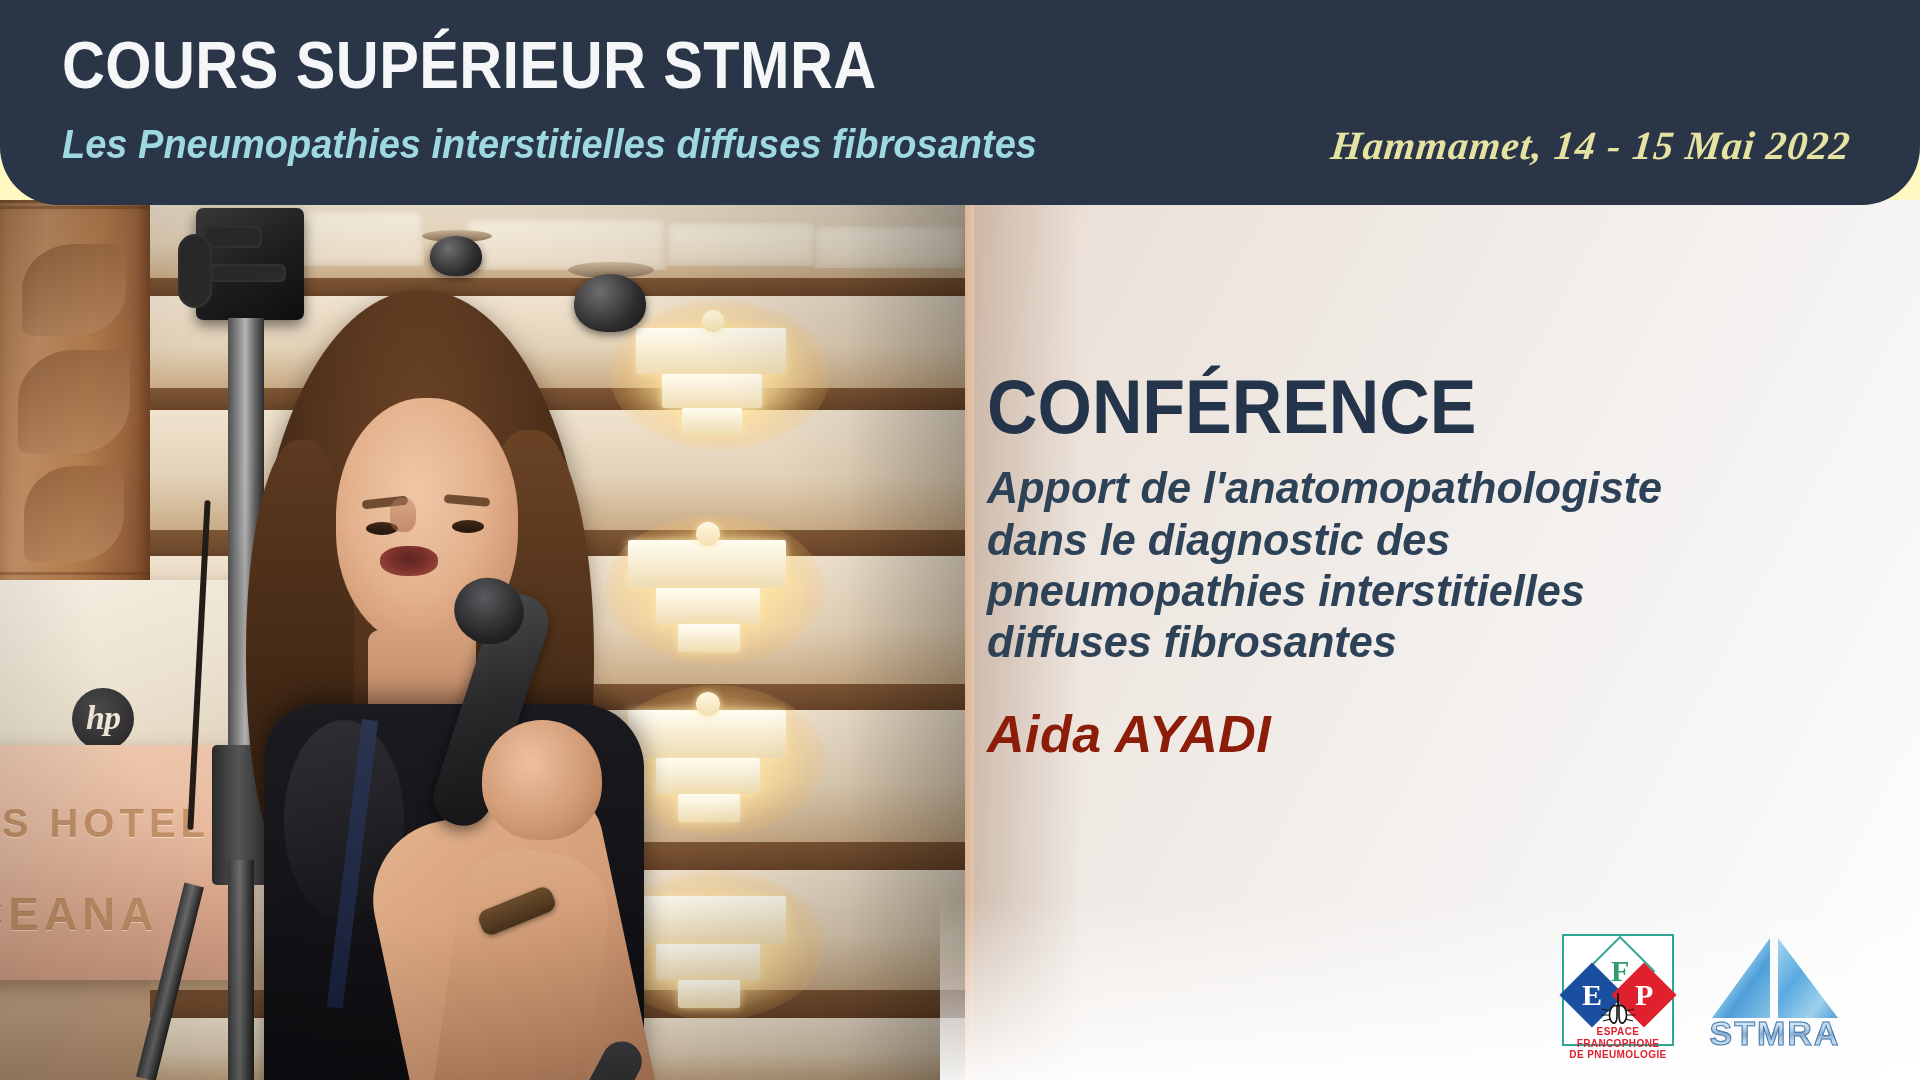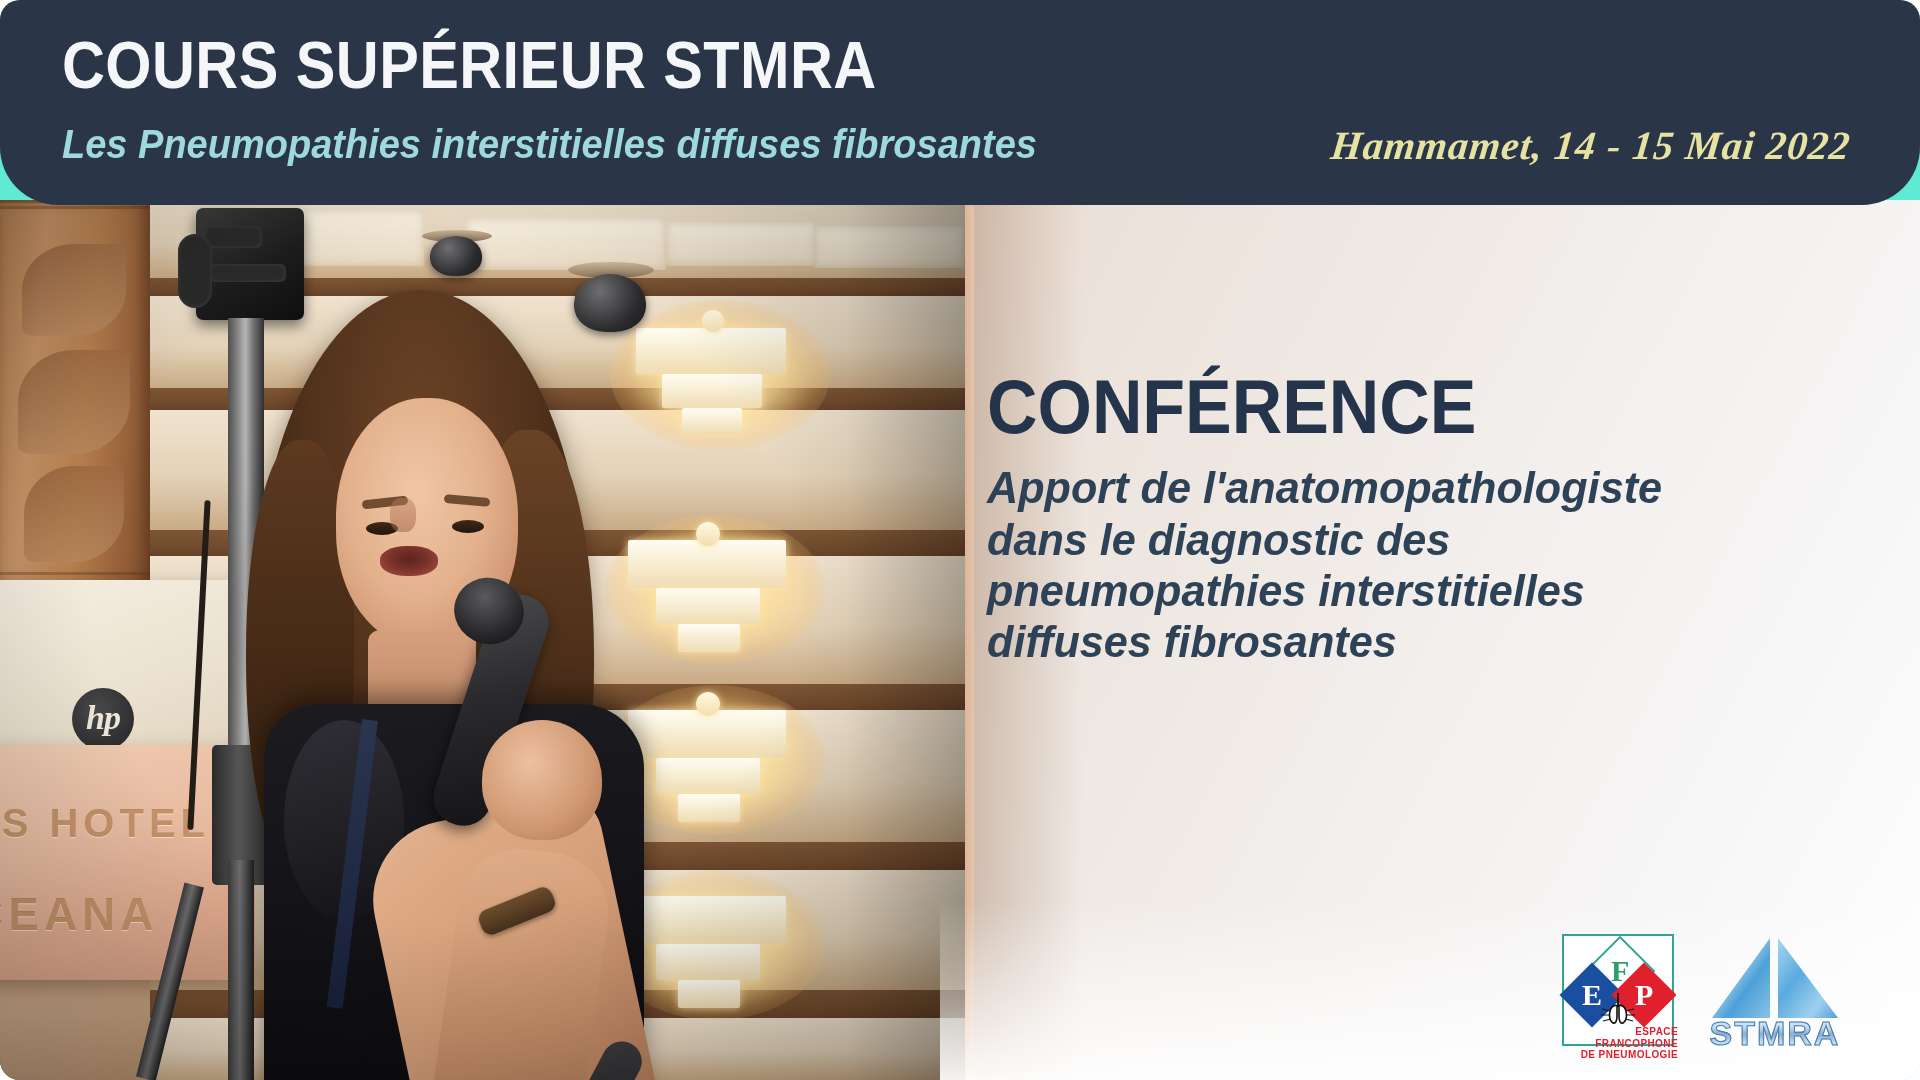--- a/index.html
+++ b/index.html
@@ -1,21 +1,21 @@
 <!DOCTYPE html>
 <html><head>
 <meta charset="utf-8">
 <style>
   html,body{margin:0;padding:0;}
   body{
     width:1920px;height:1080px;overflow:hidden;
     font-family:"Liberation Sans",sans-serif;
     background:#ffffff;position:relative;
   }
-  #stage{position:absolute;inset:0;width:1920px;height:1080px;overflow:hidden;background:#5eead4;border-radius:20px;}
+  #stage{position:absolute;inset:0;width:1920px;height:1080px;overflow:hidden;background:#fef9c3;}
 
   
   .wall{
     position:absolute;left:940px;top:200px;width:980px;height:880px;
     background:
       linear-gradient(118deg,#e9dcd2 0%,#ece2da 14%,#efe9e4 34%,#f3f0ee 55%,#f7f6f6 74%,#fbfbfc 90%,#ffffff 100%);
   }
   .wall-edge{
     position:absolute;left:940px;top:200px;width:34px;height:880px;
     background:linear-gradient(90deg,#b98f6e 0%,#c79b78 30%,#d9b193 70%,#e4c3a8 100%);
@@ -220,21 +220,21 @@
     display:flex;align-items:center;justify-content:center;}
   .dia span{transform:rotate(-45deg);font-family:"Liberation Serif",serif;font-weight:bold;
     font-size:30px;line-height:1;}
   .dia-f{left:37px;top:16px;border:2px solid #2fa596;background:#fff;}
   .dia-f span{color:#2f9e6e;}
   .dia-e{left:11px;top:42px;background:#1a4fa0;}
   .dia-e span{color:#fff;}
   .dia-p{left:63px;top:42px;background:#e0202c;}
   .dia-p span{color:#fff;}
   .lungs{position:absolute;left:36px;top:60px;width:48px;height:36px;}
-  .efp-cap{position:absolute;left:0;top:96px;width:120px;text-align:right;
+  .efp-cap{position:absolute;left:0;top:96px;width:120px;text-align:center;
     font-family:"Liberation Sans",sans-serif;font-weight:bold;color:#e0202c;
     letter-spacing:.4px;line-height:1.16;}
   .efp-cap .c1{font-size:10px;display:block;}
   .efp-cap .c2{font-size:10px;display:block;}
 
   .stmra{position:relative;width:146px;height:128px;}
   .sail{position:absolute;left:6px;top:6px;width:134px;height:86px;}
   .stmra-word{position:absolute;left:0;top:84px;width:146px;text-align:center;
     font-family:"Liberation Sans",sans-serif;font-weight:bold;font-size:34px;
     letter-spacing:2px;
@@ -389,20 +389,21 @@
   </div>
 
   <div class="content">
     <div class="conf-title">CONFÉRENCE</div>
     <div class="conf-sub">
       <span class="l">Apport de l'anatomopathologiste</span>
       <span class="l">dans le diagnostic des</span>
       <span class="l">pneumopathies interstitielles</span>
       <span class="l">diffuses fibrosantes</span>
     </div>
+    <div class="speaker">Aida AYADI</div>
   </div>
 
   <div class="logos">
 
     <div class="efp">
       <div class="efp-frame"></div>
       <div class="dia dia-f">
         <span>F</span>
       </div>
       <div class="dia dia-e">

